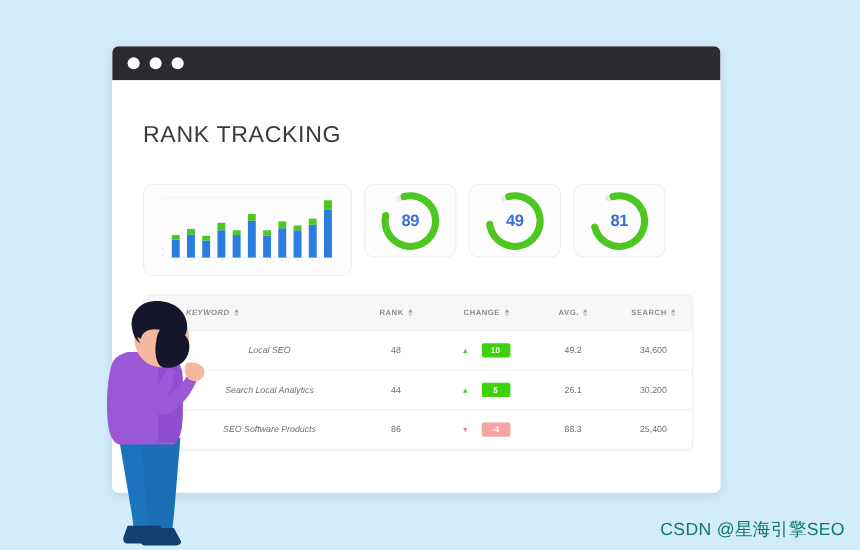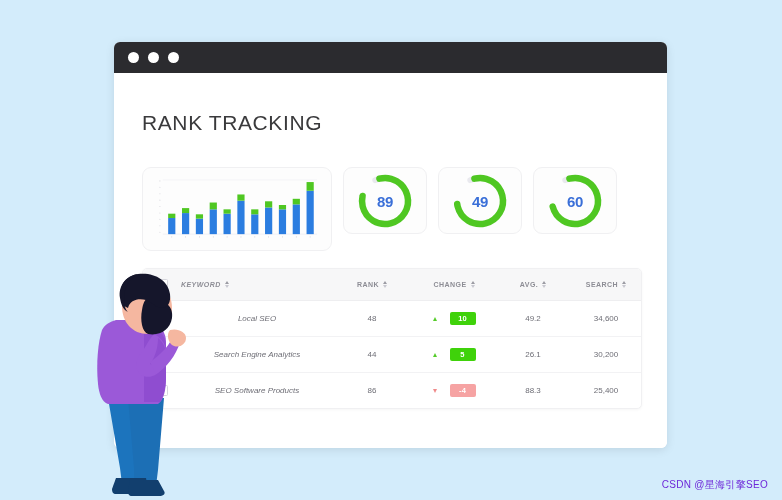--- a/index.html
+++ b/index.html
@@ -19,21 +19,20 @@
   #browser-window {
     position: absolute;
     left: 102px;
     top: 42px;
     width: 553px;
     height: 406px;
     background: #ffffff;
     border-radius: 6px;
     box-shadow: 0 2px 10px rgba(0,0,0,0.10);
     overflow: hidden;
-    margin-left: 12px;
   }
   #titlebar {
     height: 31px;
     background: #2b2b2f;
     display: flex;
     align-items: center;
     padding-left: 14px;
     gap: 9px;
   }
   .win-dot {
@@ -223,22 +222,22 @@
     height: 228px;
     z-index: 5;
   }
   #person-illustration svg { display: block; width: 100%; height: 100%; }
 
   
   #watermark {
     position: absolute;
     right: 14px;
     bottom: 8px;
-    font-size: 10px;
-    color: #6d28d9;
+    font-size: 16px;
+    color: #0f766e;
     letter-spacing: 0.3px;
     z-index: 8;
     white-space: nowrap;
     text-align: center;
   }
 </style>
 </head>
 <body>
 
 <div id="browser-window">
@@ -324,21 +323,21 @@
         <div class="gauge-value">49</div>
       </div>
 
       <div class="panel gauge-card">
         <svg class="gauge-svg" viewBox="0 0 62 62">
           <g class="gauge-g">
               <circle cx="31" cy="31" r="23" fill="none" stroke="#e9e9ee" stroke-width="5.8500000000000005" stroke-linecap="round" stroke-dasharray="10.115928344559133 134.39733372057134" transform="rotate(-115 31 31)"></circle>
               <circle cx="31" cy="31" r="23" fill="none" stroke="#4fc722" stroke-width="6.5" stroke-linecap="round" stroke-dasharray="107.69128289093524 144.51326206513048" transform="rotate(-104 31 31)"></circle>
             </g>
         </svg>
-        <div class="gauge-value">60</div>
+        <div class="gauge-value">81</div>
       </div>
 
     </div>
 
     <div id="rank-table-card">
       <table id="rank-table">
         <colgroup>
           <col class="col-check">
           <col class="col-keyword">
           <col class="col-rank">
@@ -407,21 +406,21 @@
                 <span class="change-wrap">
                   <span class="change-arrow up"></span>
                   <span class="change-badge pos">10</span>
                 </span>
               </td>
               <td>49.2</td>
               <td>34,600</td>
             </tr>
             <tr>
               <td><span class="checkbox"></span></td>
-              <td class="cell-keyword">Search Engine Analytics</td>
+              <td class="cell-keyword">Search Local Analytics</td>
               <td>44</td>
               <td>
                 <span class="change-wrap">
                   <span class="change-arrow up"></span>
                   <span class="change-badge pos">5</span>
                 </span>
               </td>
               <td>26.1</td>
               <td>30,200</td>
             </tr>

